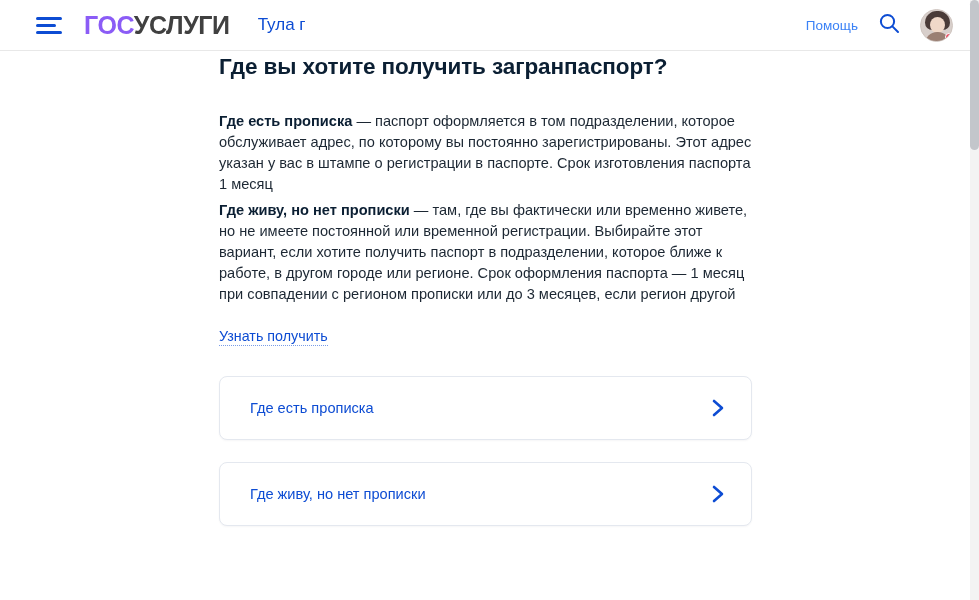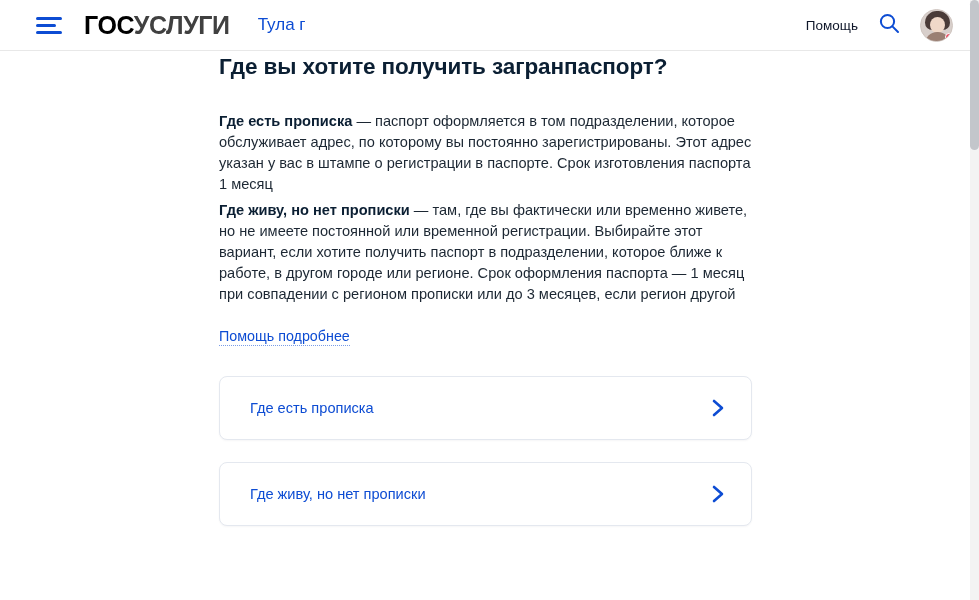--- a/index.html
+++ b/index.html
@@ -37,39 +37,39 @@
   .burger span:nth-child(3) { width: 26px; }
 
   .logo {
     font-size: 25px;
     font-weight: bold;
     letter-spacing: -0.4px;
     white-space: nowrap;
     margin-right: 28px;
     cursor: pointer;
   }
-  .logo .g { color: #000000; }
+  .logo .g { color: #8b5cf6; }
   .logo .rest { color: #404040; }
 
   .region {
     font-size: 17px;
     color: #0d4cd3;
     cursor: pointer;
     white-space: nowrap;
   }
 
   .header-right {
     margin-left: auto;
     display: flex;
     align-items: center;
     gap: 20px;
   }
   .help-link {
     font-size: 13.5px;
-    color: #0f172a;
+    color: #3b82f6;
     cursor: pointer;
     white-space: nowrap;
     text-align: right;
   }
   .search-icon { cursor: pointer; display: block; }
   .avatar {
     position: relative;
     width: 33px; height: 33px;
     border-radius: 50%;
     background: #d8cfcb;
@@ -229,21 +229,21 @@
 
     <p class="para first">
       <b>Где есть прописка</b><span> — паспорт оформляется в том подразделении, которое обслуживает адрес, по которому вы постоянно зарегистрированы. Этот адрес указан у вас в штампе о регистрации в паспорте. Срок изготовления паспорта 1 месяц</span>
     </p>
 
     <p class="para">
       <b>Где живу, но нет прописки</b><span> — там, где вы фактически или временно живете, но не имеете постоянной или временной регистрации. Выбирайте этот вариант, если хотите получить паспорт в подразделении, которое ближе к работе, в другом городе или регионе. Срок оформления паспорта — 1 месяц при совпадении с регионом прописки или до 3 месяцев, если регион другой</span>
     </p>
 
 
-    <a class="more-link">Помощь подробнее</a>
+    <a class="more-link">Узнать получить</a>
 
     <div class="cards">
 
       <div class="card">
         <span class="card-label">Где есть прописка</span>
         <span class="chev">
           <svg width="14" height="20" viewBox="0 0 14 20" fill="none" aria-hidden="true">
             <path d="M3 3 L11 10 L3 17" stroke="#0d4cd3" stroke-width="2.6" stroke-linecap="round" stroke-linejoin="round"></path>
           </svg>
         </span>

